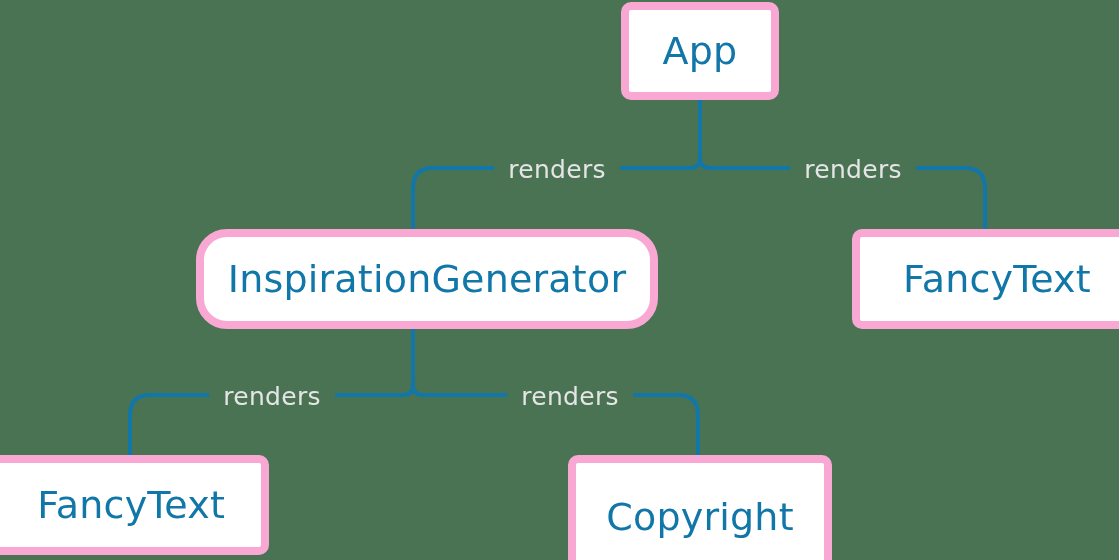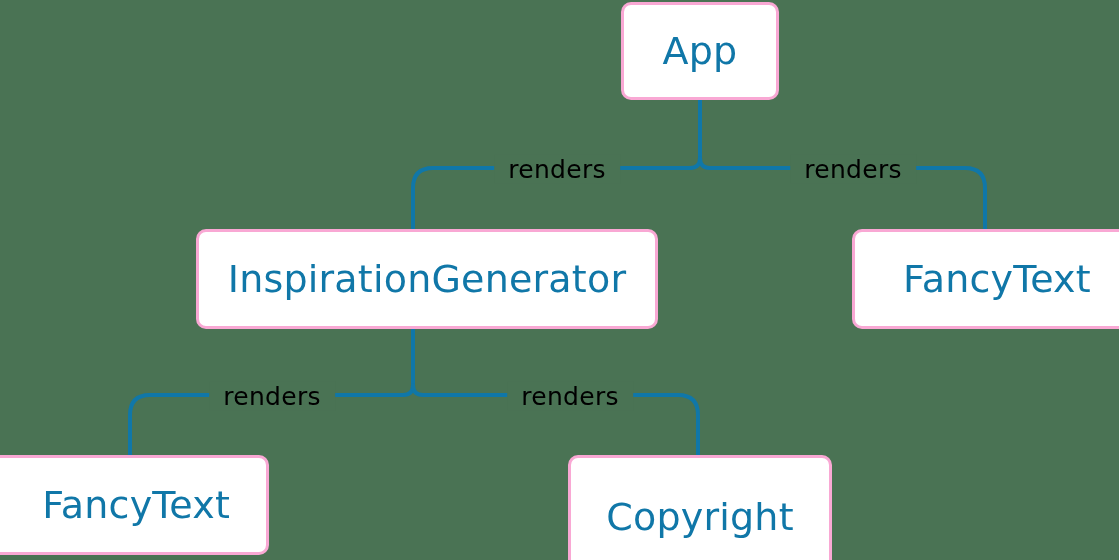--- a/index.html
+++ b/index.html
@@ -23,21 +23,21 @@
     left: 0;
     top: 0;
     width: 1119px;
     height: 560px;
     pointer-events: none;
   }
   .node {
     position: absolute;
     box-sizing: border-box;
     background: #ffffff;
-    border: 3px solid #f9a8d4;
+    border: 8px solid #f9a8d4;
     border-radius: 10px;
     display: flex;
     align-items: center;
     justify-content: center;
     color: #1077a8;
     font-weight: 400;
     letter-spacing: 0.2px;
     white-space: nowrap;
   }
   .node-label {
@@ -51,20 +51,21 @@
     width: 158px;
     height: 98px;
   }
   #node-app .node-label { font-size: 38px; }
 
   #node-inspiration {
     left: 196px;
     top: 229px;
     width: 462px;
     height: 100px;
+    border-radius: 31px;
   }
   #node-inspiration .node-label { font-size: 38px; }
 
   #node-fancytext-right {
     left: 852px;
     top: 229px;
     width: 290px;
     height: 100px;
   }
   #node-fancytext-right .node-label { font-size: 38px; }
@@ -84,21 +85,21 @@
   #node-copyright {
     left: 568px;
     top: 455px;
     width: 264px;
     height: 124px;
   }
   #node-copyright .node-label { font-size: 38px; }
 
   .edge-label {
     position: absolute;
-    color: #000000;
+    color: #e5e5e5;
     font-size: 25px;
     font-weight: 500;
     white-space: nowrap;
     transform: translate(-50%, -50%);
     letter-spacing: 0.3px;
   }
   #label-app-inspiration { left: 557px; top: 169px; }
   #label-app-fancytext  { left: 853px; top: 169px; }
   #label-ig-fancytext   { left: 272px; top: 396px; }
   #label-ig-copyright   { left: 570px; top: 396px; }

